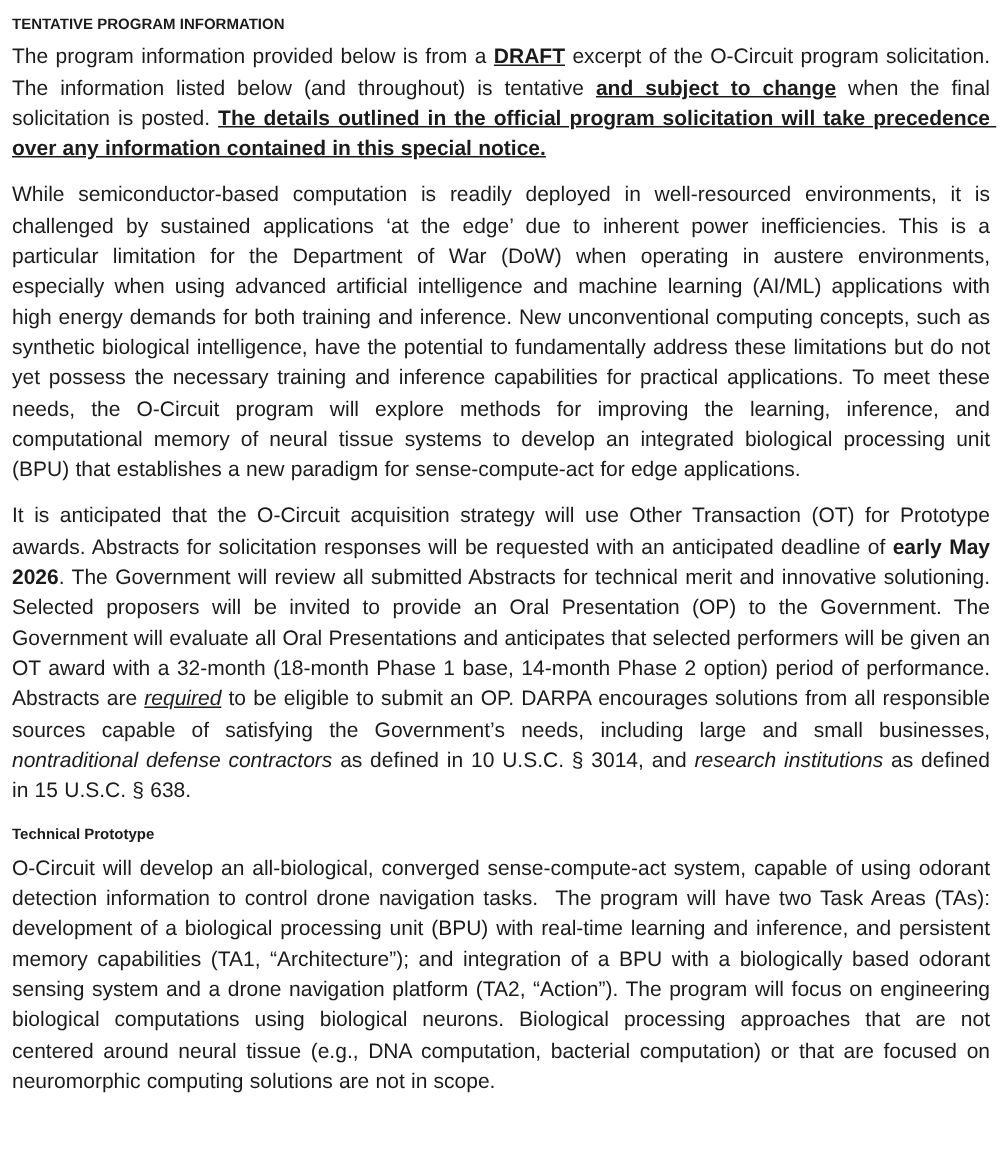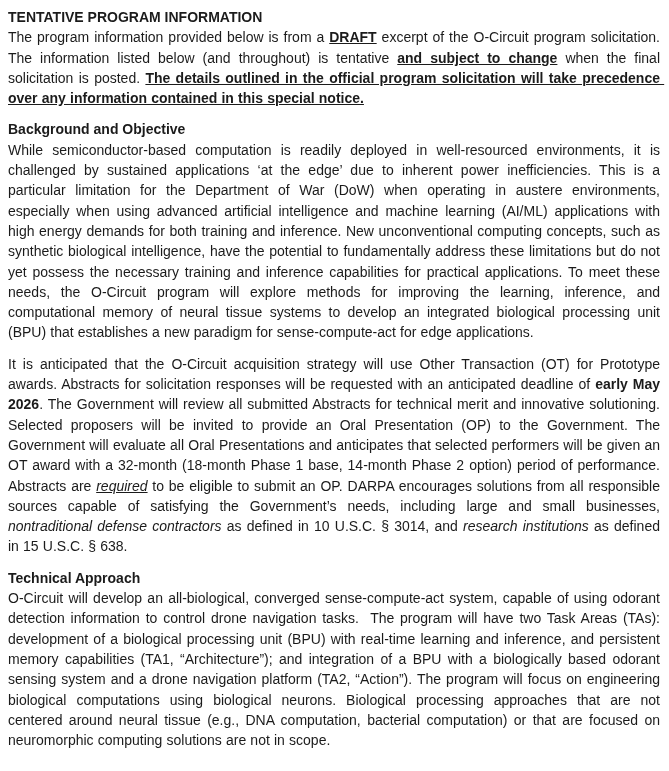--- a/index.html
+++ b/index.html
@@ -21,21 +21,21 @@
     width: 669px;
     padding: 7px 9px 10px 8px;
   }
   .doc-section {
     margin: 0;
   }
   .doc-section + .doc-section {
     margin-top: 11px;
   }
   .doc-heading {
-    font-size: 14px;
+    font-size: 10px;
     line-height: 20.3px;
     font-weight: 700;
     margin: 0;
     padding: 0;
     text-align: left;
   }
   .doc-paragraph {
     margin: 0;
     padding: 0;
     text-align: justify;
@@ -49,26 +49,25 @@
 <body style="color: rgb(27, 27, 27); background: rgb(255, 255, 255);">
 
 <div class="page" data-name="document-page">
 
   <section class="doc-section" data-name="section-tentative-program-information">
     <h2 class="doc-heading" data-name="section-heading">TENTATIVE PROGRAM INFORMATION</h2>
     <p class="doc-paragraph" data-name="section-paragraph"><span data-name="text-run">The program information provided below is from a </span><span data-name="text-run" style="font-weight: 700; text-decoration: underline;">DRAFT</span><span data-name="text-run"> excerpt of the O-Circuit program solicitation. The information listed below (and throughout) is tentative </span><span data-name="text-run" style="font-weight: 700; text-decoration: underline;">and subject to change</span><span data-name="text-run"> when the final solicitation is posted. </span><span data-name="text-run" style="font-weight: 700; text-decoration: underline;">The details outlined in the official program solicitation will take precedence over any information contained in this special notice.</span></p>
   </section>
 
   <section class="doc-section" data-name="section-background-and-objective">
-    <h2 class="doc-heading" data-name="section-heading">Background and Objective</h2>
     <p class="doc-paragraph" data-name="section-paragraph"><span data-name="text-run">While semiconductor-based computation is readily deployed in well-resourced environments, it is challenged by sustained applications ‘at the edge’ due to inherent power inefficiencies. This is a particular limitation for the Department of War (DoW) when operating in austere environments, especially when using advanced artificial intelligence and machine learning (AI/ML) applications with high energy demands for both training and inference. New unconventional computing concepts, such as synthetic biological intelligence, have the potential to fundamentally address these limitations but do not yet possess the necessary training and inference capabilities for practical applications. To meet these needs, the O-Circuit program will explore methods for improving the learning, inference, and computational memory of neural tissue systems to develop an integrated biological processing unit (BPU) that establishes a new paradigm for sense-compute-act for edge applications.</span></p>
   </section>
 
   <section class="doc-section" data-name="section-acquisition-strategy">
     <p class="doc-paragraph" data-name="section-paragraph"><span data-name="text-run">It is anticipated that the O-Circuit acquisition strategy will use Other Transaction (OT) for Prototype awards. Abstracts for solicitation responses will be requested with an anticipated deadline of </span><span data-name="text-run" style="font-weight: 700;">early May 2026</span><span data-name="text-run">. The Government will review all submitted Abstracts for technical merit and innovative solutioning. Selected proposers will be invited to provide an Oral Presentation (OP) to the Government. The Government will evaluate all Oral Presentations and anticipates that selected performers will be given an OT award with a 32-month (18-month Phase 1 base, 14-month Phase 2 option) period of performance. Abstracts are </span><span data-name="text-run" style="font-style: italic; text-decoration: underline;">required</span><span data-name="text-run"> to be eligible to submit an OP. DARPA encourages solutions from all responsible sources capable of satisfying the Government’s needs, including large and small businesses, </span><span data-name="text-run" style="font-style: italic;">nontraditional defense contractors</span><span data-name="text-run"> as defined in 10 U.S.C. § 3014, and </span><span data-name="text-run" style="font-style: italic;">research institutions</span><span data-name="text-run"> as defined in 15 U.S.C. § 638.</span></p>
   </section>
 
   <section class="doc-section" data-name="section-technical-approach">
-    <h2 class="doc-heading" data-name="section-heading">Technical Approach</h2>
+    <h2 class="doc-heading" data-name="section-heading">Technical Prototype</h2>
     <p class="doc-paragraph" data-name="section-paragraph"><span data-name="text-run">O-Circuit will develop an all-biological, converged sense-compute-act system, capable of using odorant detection information to control drone navigation tasks.  The program will have two Task Areas (TAs): development of a biological processing unit (BPU) with real-time learning and inference, and persistent memory capabilities (TA1, “Architecture”); and integration of a BPU with a biologically based odorant sensing system and a drone navigation platform (TA2, “Action”). The program will focus on engineering biological computations using biological neurons. Biological processing approaches that are not centered around neural tissue (e.g., DNA computation, bacterial computation) or that are focused on neuromorphic computing solutions are not in scope.</span></p>
   </section>
 
 </div>
 
 </body></html>

